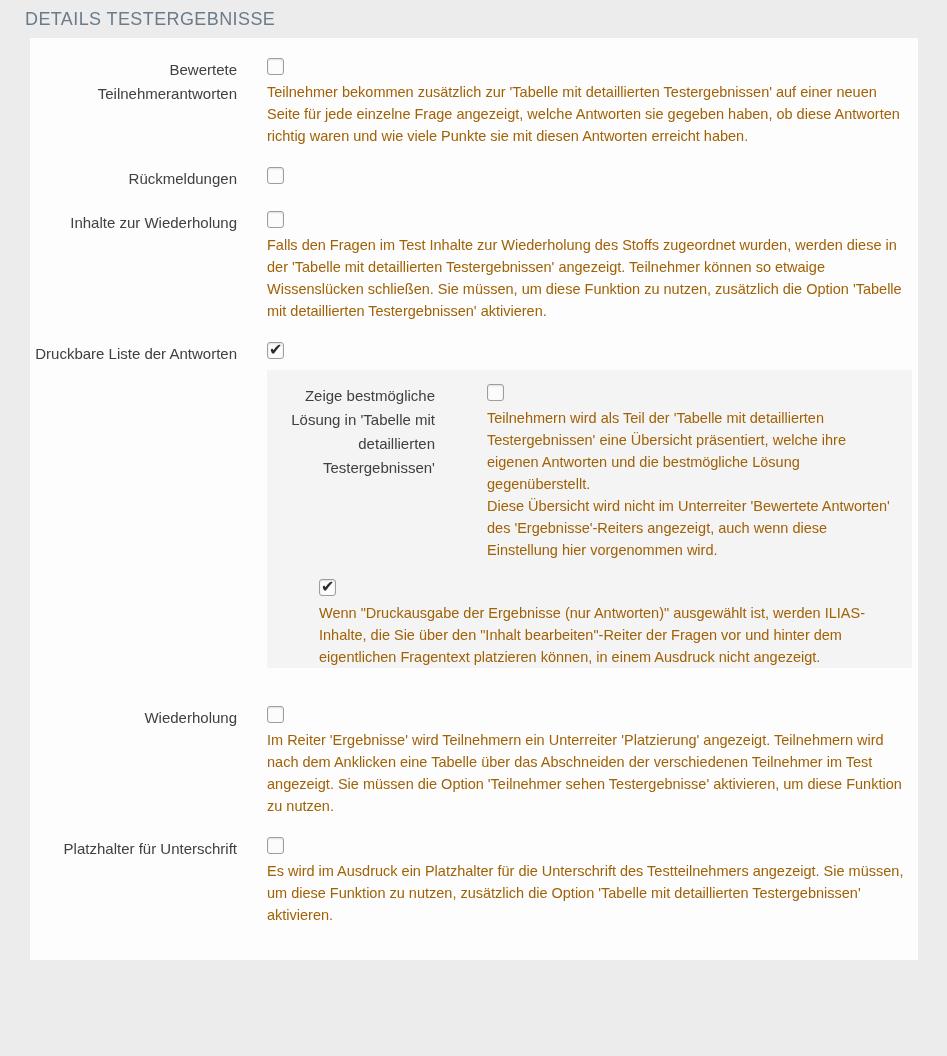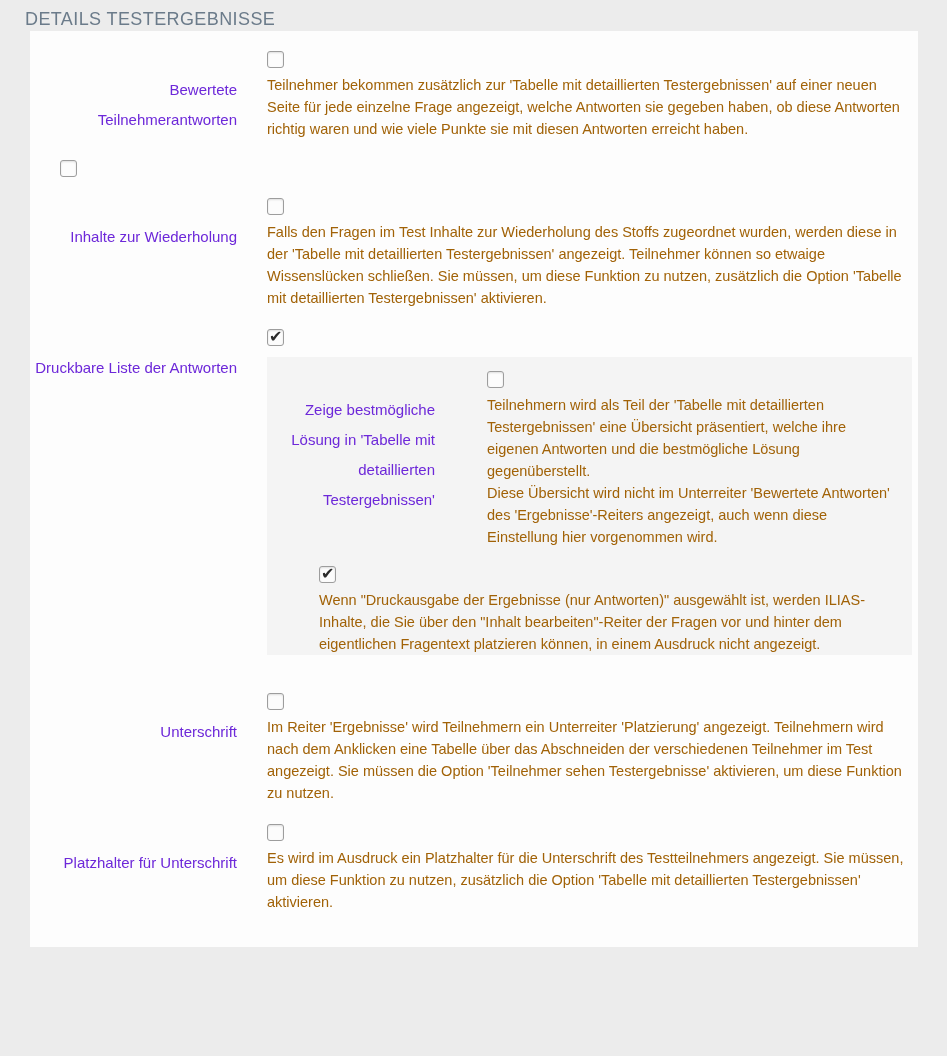--- a/index.html
+++ b/index.html
@@ -6,21 +6,21 @@
   html,body { width:947px; height:1056px; }
   body {
     font-family:"Liberation Sans","DejaVu Sans",sans-serif;
     background:#ececec;
     color:#1b1b1b;
     overflow:hidden;
   }
   
   .page-header {
     padding:9px 25px 7px 25px;
-    height:31px;
+    height:38px;
   }
   .page-header h2 {
     font-size:18px;
     font-weight:400;
     color:#6b7b8a;
     letter-spacing:.4px;
   }
   
   .form-panel {
     background:#fdfdfd;
@@ -29,24 +29,23 @@
   }
   .form-row {
     display:flex;
     margin-bottom:20px;
   }
   .label-col {
     width:207px;
     flex:0 0 207px;
     text-align:right;
     font-size:15px;
-    line-height:30px;
-    color:#6d28d9;
+    line-height:24px;
+    color:#404040;
     padding-top:0;
-    margin-top:24px;
   }
   .control-col {
     flex:1 1 auto;
     margin-left:30px;
     min-width:0;
   }
   .checkbox {
     display:inline-block;
     width:17px; height:17px;
     background:#fcfcfc;
@@ -97,20 +96,21 @@
 
   <div class="form-row">
     <div class="label-col">Bewertete Teilnehmerantworten</div>
     <div class="control-col">
       <span class="checkbox"></span>
       <div class="desc">Teilnehmer bekommen zusätzlich zur 'Tabelle mit detaillierten Testergebnissen' auf einer neuen Seite für jede einzelne Frage angezeigt, welche Antworten sie gegeben haben, ob diese Antworten richtig waren und wie viele Punkte sie mit diesen Antworten erreicht haben.</div>
     </div>
   </div>
 
   <div class="form-row">
+    <div class="label-col">Rückmeldungen</div>
     <div class="control-col">
       <span class="checkbox"></span>
     </div>
   </div>
 
   <div class="form-row">
     <div class="label-col">Inhalte zur Wiederholung</div>
     <div class="control-col">
       <span class="checkbox"></span>
       <div class="desc">Falls den Fragen im Test Inhalte zur Wiederholung des Stoffs zugeordnet wurden, werden diese in der 'Tabelle mit detaillierten Testergebnissen' angezeigt. Teilnehmer können so etwaige Wissenslücken schließen. Sie müssen, um diese Funktion zu nutzen, zusätzlich die Option 'Tabelle mit detaillierten Testergebnissen' aktivieren.</div>
@@ -137,21 +137,21 @@
           <div class="control-col">
             <span class="checkbox checked"></span>
             <div class="desc">Wenn "Druckausgabe der Ergebnisse (nur Antworten)" ausgewählt ist, werden ILIAS-Inhalte, die Sie über den "Inhalt bearbeiten"-Reiter der Fragen vor und hinter dem eigentlichen Fragentext platzieren können, in einem Ausdruck nicht angezeigt.</div>
           </div>
         </div>
       </div>
     </div>
   </div>
 
   <div class="form-row">
-    <div class="label-col">Unterschrift</div>
+    <div class="label-col">Wiederholung</div>
     <div class="control-col">
       <span class="checkbox"></span>
       <div class="desc">Im Reiter 'Ergebnisse' wird Teilnehmern ein Unterreiter 'Platzierung' angezeigt. Teilnehmern wird nach dem Anklicken eine Tabelle über das Abschneiden der verschiedenen Teilnehmer im Test angezeigt. Sie müssen die Option 'Teilnehmer sehen Testergebnisse' aktivieren, um diese Funktion zu nutzen.</div>
     </div>
   </div>
 
   <div class="form-row">
     <div class="label-col">Platzhalter für Unterschrift</div>
     <div class="control-col">
       <span class="checkbox"></span>

